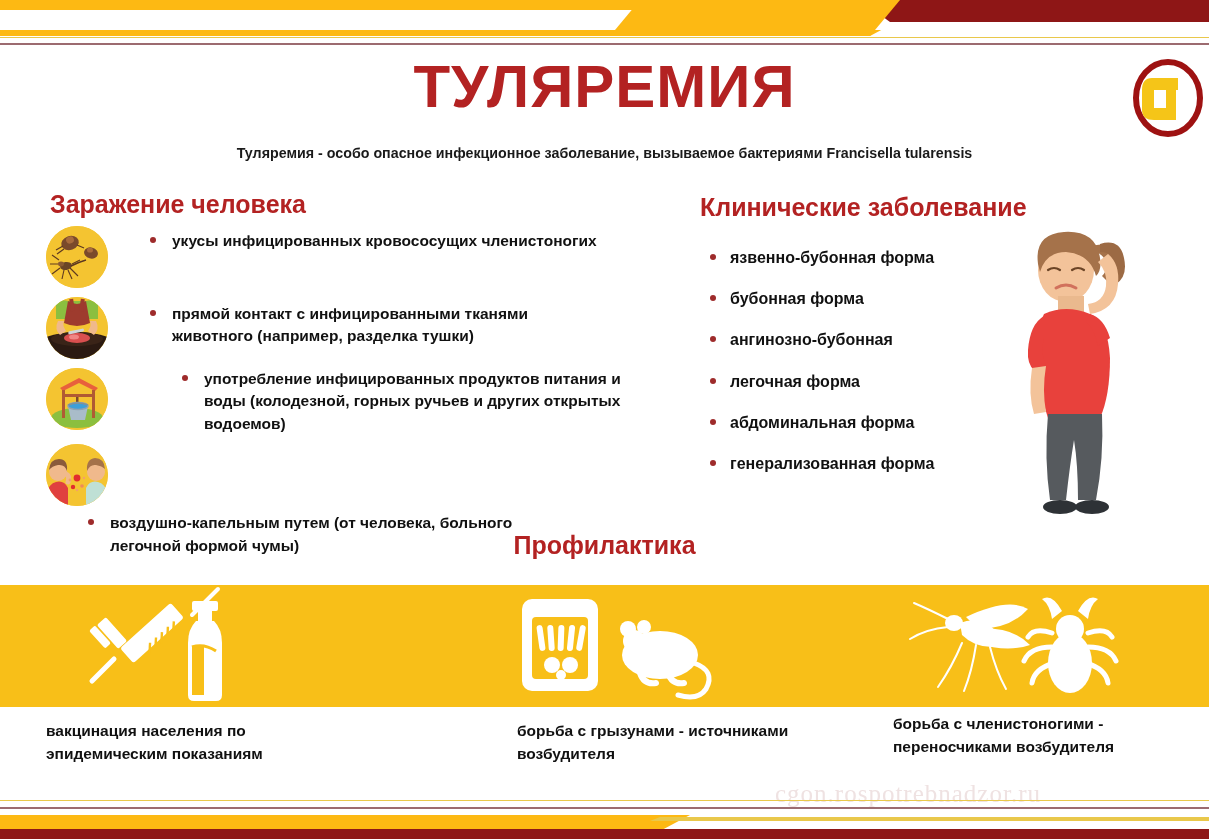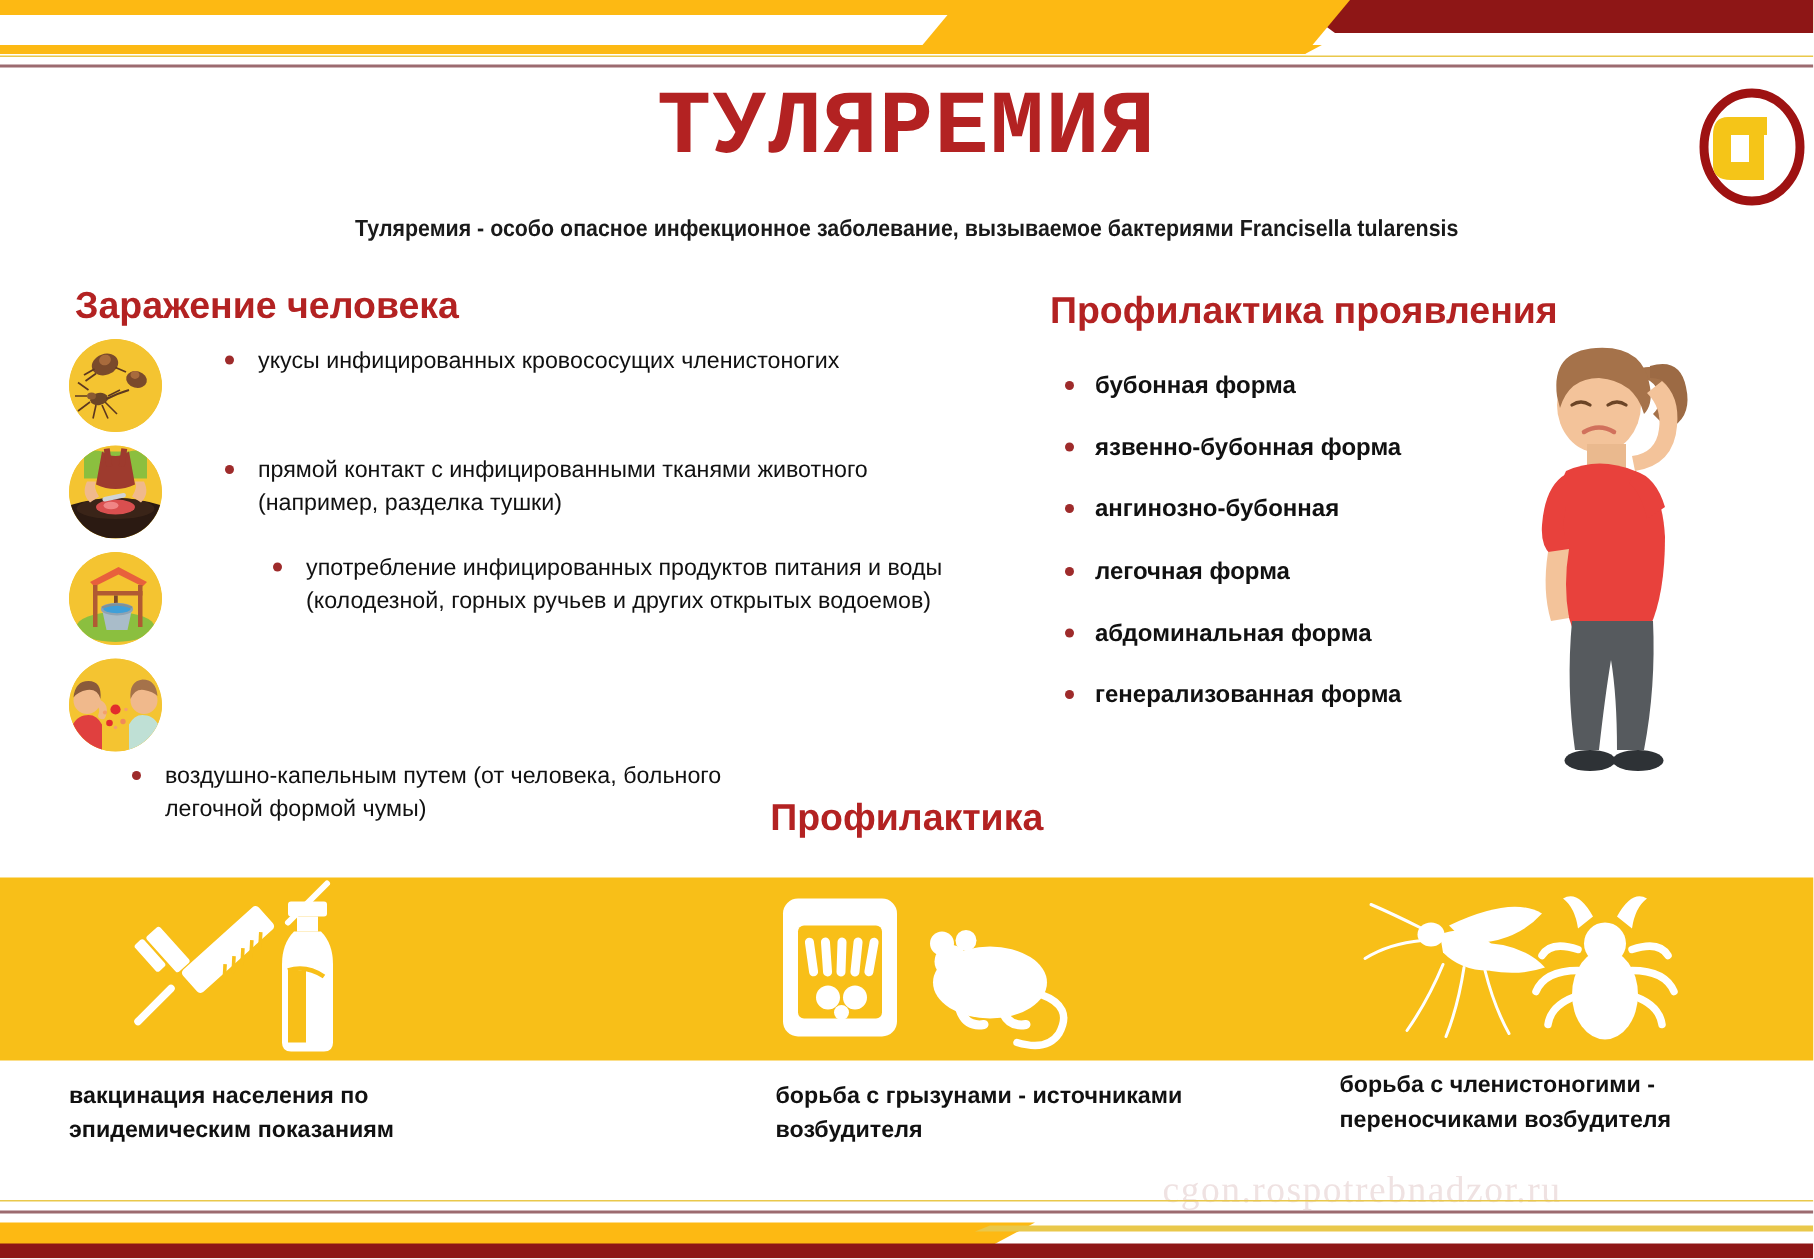--- a/index.html
+++ b/index.html
@@ -11,21 +11,21 @@
 
   
   .top-banner{position:absolute;left:0;top:0;width:1209px;height:48px;overflow:hidden;}
   .tb-yellow{position:absolute;left:0;top:0;width:1209px;height:48px;}
   .tb-line-thin{position:absolute;left:0;top:37px;width:1209px;height:1px;background:#e9c84b;}
   .tb-line-mauve{position:absolute;left:0;top:43px;width:1209px;height:2px;background:#9c6b70;}
 
   
   .title{
     position:absolute;left:0;top:55px;width:1209px;text-align:center;
-    font-family:Liberation Mono, monospace;
+    font-family:Liberation Sans, sans-serif;
     font-size:60px;font-weight:bold;color:#b32222;letter-spacing:1px;
     line-height:1.05;
   }
   .subtitle{
     position:absolute;left:0;top:144px;width:1209px;text-align:center;
     font-size:15.5px;font-weight:bold;color:#1a1a1a;
     transform:scaleX(0.92);transform-origin:center;
   }
 
   
@@ -37,21 +37,21 @@
     letter-spacing:0px;white-space:nowrap;
   }
   #head-left{left:50px;top:190px;}
   #head-right{left:700px;top:193px;}
   #head-prof{left:0;top:531px;width:1209px;text-align:center;font-size:25px;}
 
   
   .left-col{position:absolute;left:46px;top:226px;width:620px;}
   .lrow{position:relative;display:flex;align-items:flex-start;margin-bottom:9px;}
   .lrow .circ{width:62px;height:62px;border-radius:50%;flex:0 0 62px;position:relative;overflow:hidden;background:#f4c431;}
-  .lrow .btxt{margin-left:42px;position:relative;padding-left:22px;font-size:15.5px;font-weight:normal;color:#111;line-height:1.45;max-width:430px;}
+  .lrow .btxt{margin-left:42px;position:relative;padding-left:22px;font-size:15.5px;font-weight:bold;color:#111;line-height:1.45;max-width:430px;}
   .lrow .btxt:before{content:"";position:absolute;left:0;top:7px;width:6px;height:6px;border-radius:50%;background:#9e2b2b;}
   .lrow.r1 .btxt{margin-top:4px;}
   .lrow.r2{margin-top:4px;}
   .lrow.r2 .btxt{margin-top:6px;}
   .lrow.r3{margin-top:4px;gap:32px;}
   .lrow.r3 .btxt{margin-top:0px;}
   .lrow.r4{margin-top:6px;flex-direction:column;}
   .lrow.r4 .btxt{margin-top:6px;}
 
   
@@ -200,25 +200,25 @@
           <circle cx="36" cy="42" r="1.8" fill="#f08a5a"></circle>
           <circle cx="24" cy="36" r="1.4" fill="#f3a06b"></circle>
           <circle cx="38" cy="34" r="1.2" fill="#f3a06b"></circle>
           <circle cx="31" cy="46" r="1.2" fill="#f3a06b"></circle>
         </svg>
       </div>
       <div class="btxt">воздушно-капельным путем (от человека, больного легочной формой чумы)</div>
     </div>
   </div>
 
-  <div class="sec-head" id="head-right">Профилактика проявления</div>
+  <div class="sec-head" id="head-right">Клинические заболевание</div>
 
   <div class="right-col">
+    <div class="rrow">язвенно-бубонная форма</div>
     <div class="rrow">бубонная форма</div>
-    <div class="rrow">язвенно-бубонная форма</div>
     <div class="rrow">ангинозно-бубонная</div>
     <div class="rrow">легочная форма</div>
     <div class="rrow">абдоминальная форма</div>
     <div class="rrow">генерализованная форма</div>
   </div>
 
   <svg class="person" viewBox="0 0 150 305">
 
     <path d="M88 28 Q108 22 112 40 Q116 58 106 66 L98 58 Q106 50 100 40 Q94 32 88 36 Z" fill="#a5724a"></path>
 

